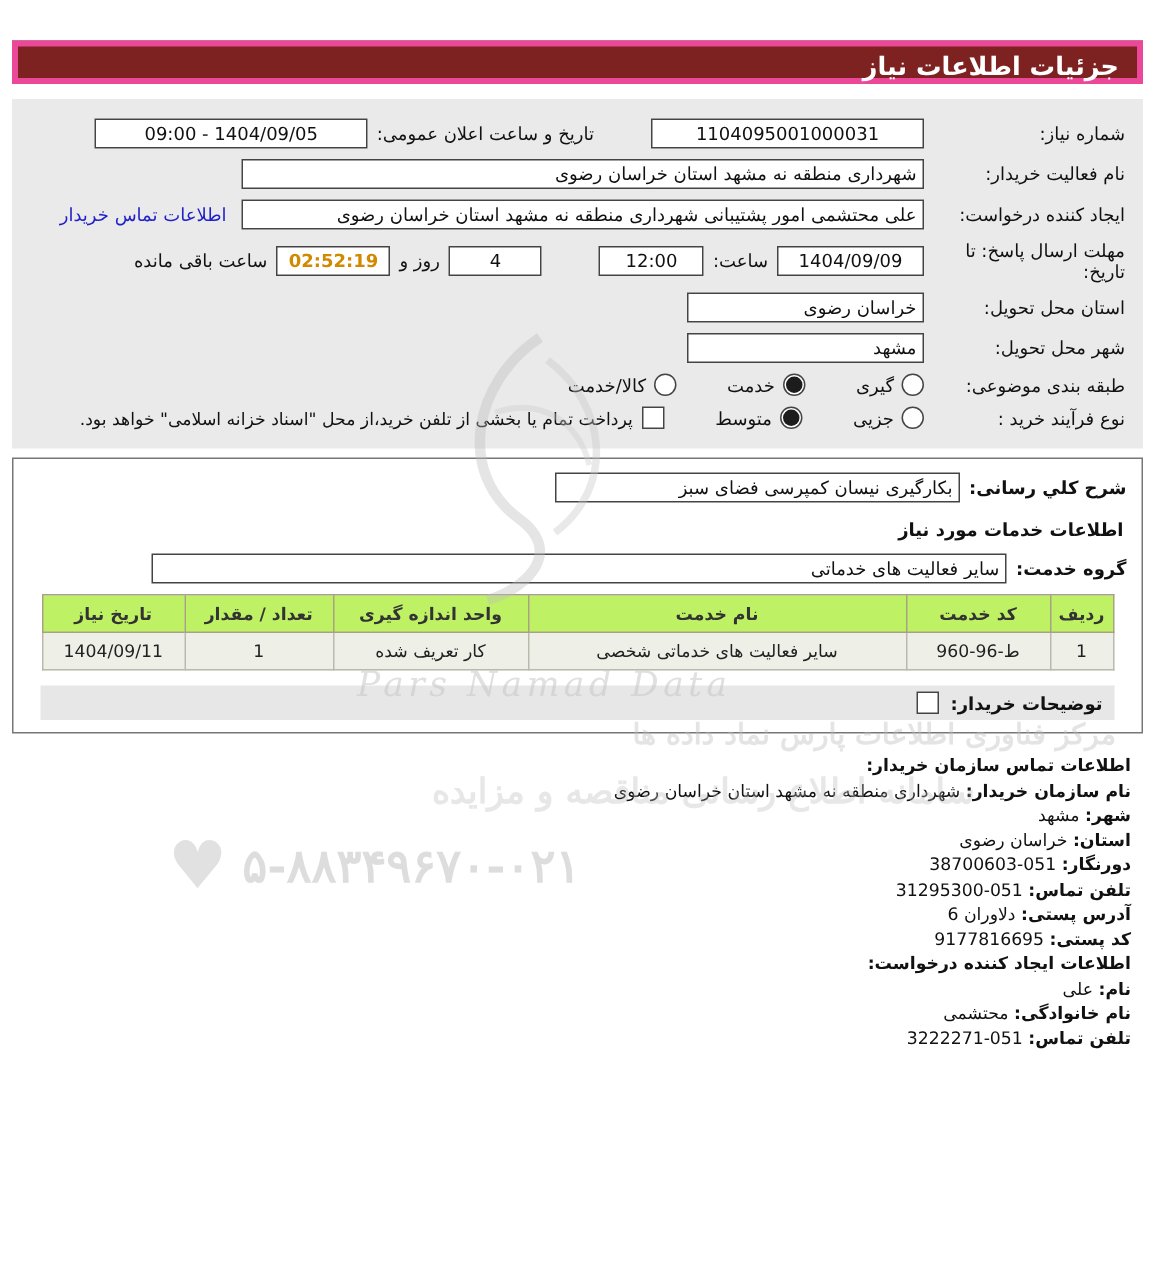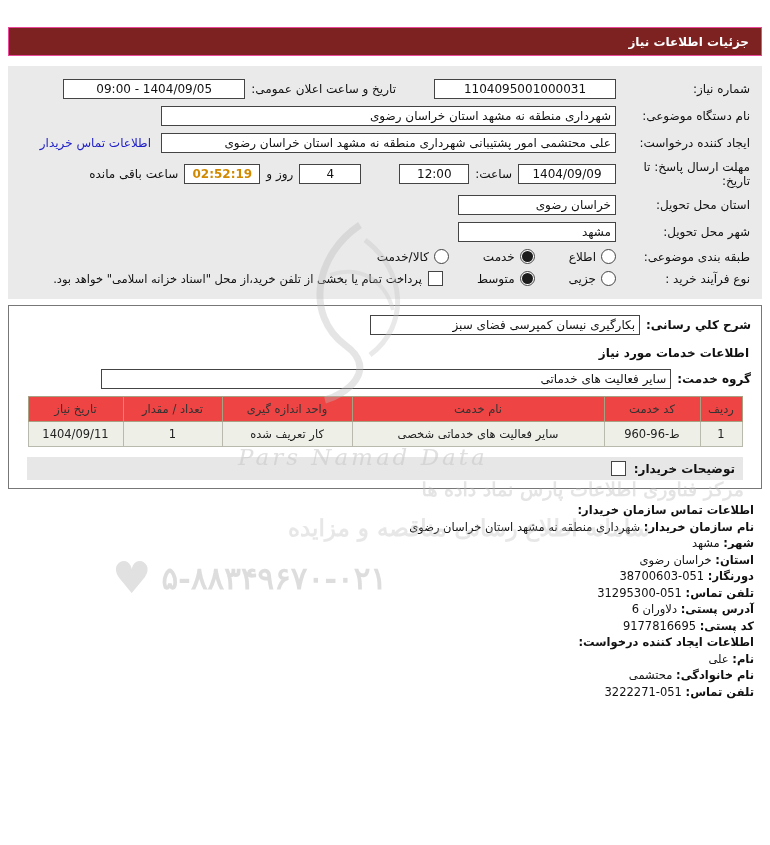--- a/index.html
+++ b/index.html
@@ -1,21 +1,21 @@
 <!DOCTYPE html>
 <html lang="fa" dir="rtl"><head>
 <meta charset="utf-8">
 <style>
   html,body{margin:0;padding:0;background:#fff;}
   body{width:770px;font-family:"DejaVu Sans",sans-serif;font-size:12px;color:#111;direction:rtl;}
   .page{position:relative;width:770px;min-height:845px;overflow:hidden;}
 
   
-  .titlebar{margin:27px 8px 10px;height:29px;line-height:29px;background:#7d2121;border:1px solid #ec4899;
-            color:#fff;font-weight:bold;font-size:12px;padding:0 12px;box-sizing:border-box;}
+  .titlebar{margin:27px 8px 10px;height:29px;line-height:29px;background:#7d2121;border:4px solid #ec4899;
+            color:#fff;font-weight:bold;font-size:17px;padding:0 12px;box-sizing:border-box;}
 
   
   .panel{margin:0 8px;background:#eaeaea;padding:13px 12px 6px;position:relative;z-index:1;}
   .frow{display:flex;align-items:center;gap:6px;margin-bottom:7px;}
   .lbl{white-space:nowrap;color:#111;}
   .lw{width:128px;flex:none;white-space:normal;line-height:14px;}
   .inp{height:20px;border:1px solid #444;background:#fff;font:12px "DejaVu Sans",sans-serif;
        padding:0 4px;box-sizing:border-box;color:#111;}
   .ltr{direction:ltr;text-align:center;}
   .rtl-in{direction:rtl;text-align:right;}
@@ -31,21 +31,21 @@
          display:inline-block;position:relative;flex:none;}
   .radio.checked::after{content:"";position:absolute;inset:1px;border-radius:50%;background:#1c1c1c;}
   .checkbox{width:13px;height:13px;border:1px solid #444;background:#fff;display:inline-block;flex:none;}
   .note{font-size:11.5px;white-space:nowrap;}
 
   
   .section{margin:6px 8px 0;border:1px solid #777;background:#fff;padding:9px 10px 4px;position:relative;z-index:1;}
   .b{font-weight:bold;}
   .sec-h{font-weight:bold;margin:11px 2px 9px;}
   table{border-collapse:collapse;width:714px;margin:2px auto 10px;font-size:11.5px;table-layout:fixed;}
-  th{background:#ef4444;border:1px solid #a9a183;padding:5px 3px;font-weight:normal;color:#333;}
+  th{background:#bef264;border:1px solid #a9a183;padding:5px 3px;font-weight:bold;color:#333;}
   td{background:#eef0e8;border:1px solid #b9b9ad;padding:5px 3px;text-align:center;color:#222;}
   .notes-row{background:#e7e7e7;display:flex;align-items:center;gap:8px;padding:4px 8px;margin:0 8px 4px;}
 
   
   .contact{margin:13px 16px 0 0;font-size:11.5px;line-height:16.5px;position:relative;z-index:1;}
   .contact .lab{font-weight:bold;}
   .num{direction:ltr;unicode-bidi:isolate;}
 
   
   .wm{position:absolute;pointer-events:none;z-index:3;color:#bdbdbd;font-family:"DejaVu Serif",serif;}
@@ -69,21 +69,21 @@
 
     <div class="frow">
       <span class="lbl lw">شماره نیاز:</span>
       <input class="inp ltr w155" readonly="" value="1104095001000031" style="">
       <span class="sp26"></span>
       <span class="lbl">تاریخ و ساعت اعلان عمومی:</span>
       <input class="inp ltr w155" readonly="" value="09:00 - 1404/09/05" style="">
     </div>
 
     <div class="frow">
-      <span class="lbl lw">نام دستگاه موضوعی:</span>
+      <span class="lbl lw">نام فعالیت خریدار:</span>
       <input class="inp rtl-in w455" readonly="" value="شهرداری منطقه نه مشهد استان خراسان رضوی" style="">
     </div>
 
     <div class="frow">
       <span class="lbl lw">ایجاد کننده درخواست:</span>
       <input class="inp rtl-in w455" readonly="" value="علی محتشمی امور پشتیبانی شهرداری منطقه نه مشهد استان خراسان رضوی" style="">
       <span class="link">اطلاعات تماس خریدار</span>
     </div>
 
     <div class="frow">
@@ -105,21 +105,21 @@
 
     <div class="frow">
       <span class="lbl lw">شهر محل تحویل:</span>
       <input class="inp rtl-in w158" readonly="" value="مشهد" style="">
     </div>
 
     <div class="frow">
       <span class="lbl lw">طبقه بندی موضوعی:</span>
       <span class="opt">
         <span class="radio"></span>
-        <span class="lbl">اطلاع</span>
+        <span class="lbl">گیری</span>
       </span>
       <span class="opt">
         <span class="radio checked"></span>
         <span class="lbl">خدمت</span>
       </span>
       <span class="opt">
         <span class="radio"></span>
         <span class="lbl">کالا/خدمت</span>
       </span>
     </div>

